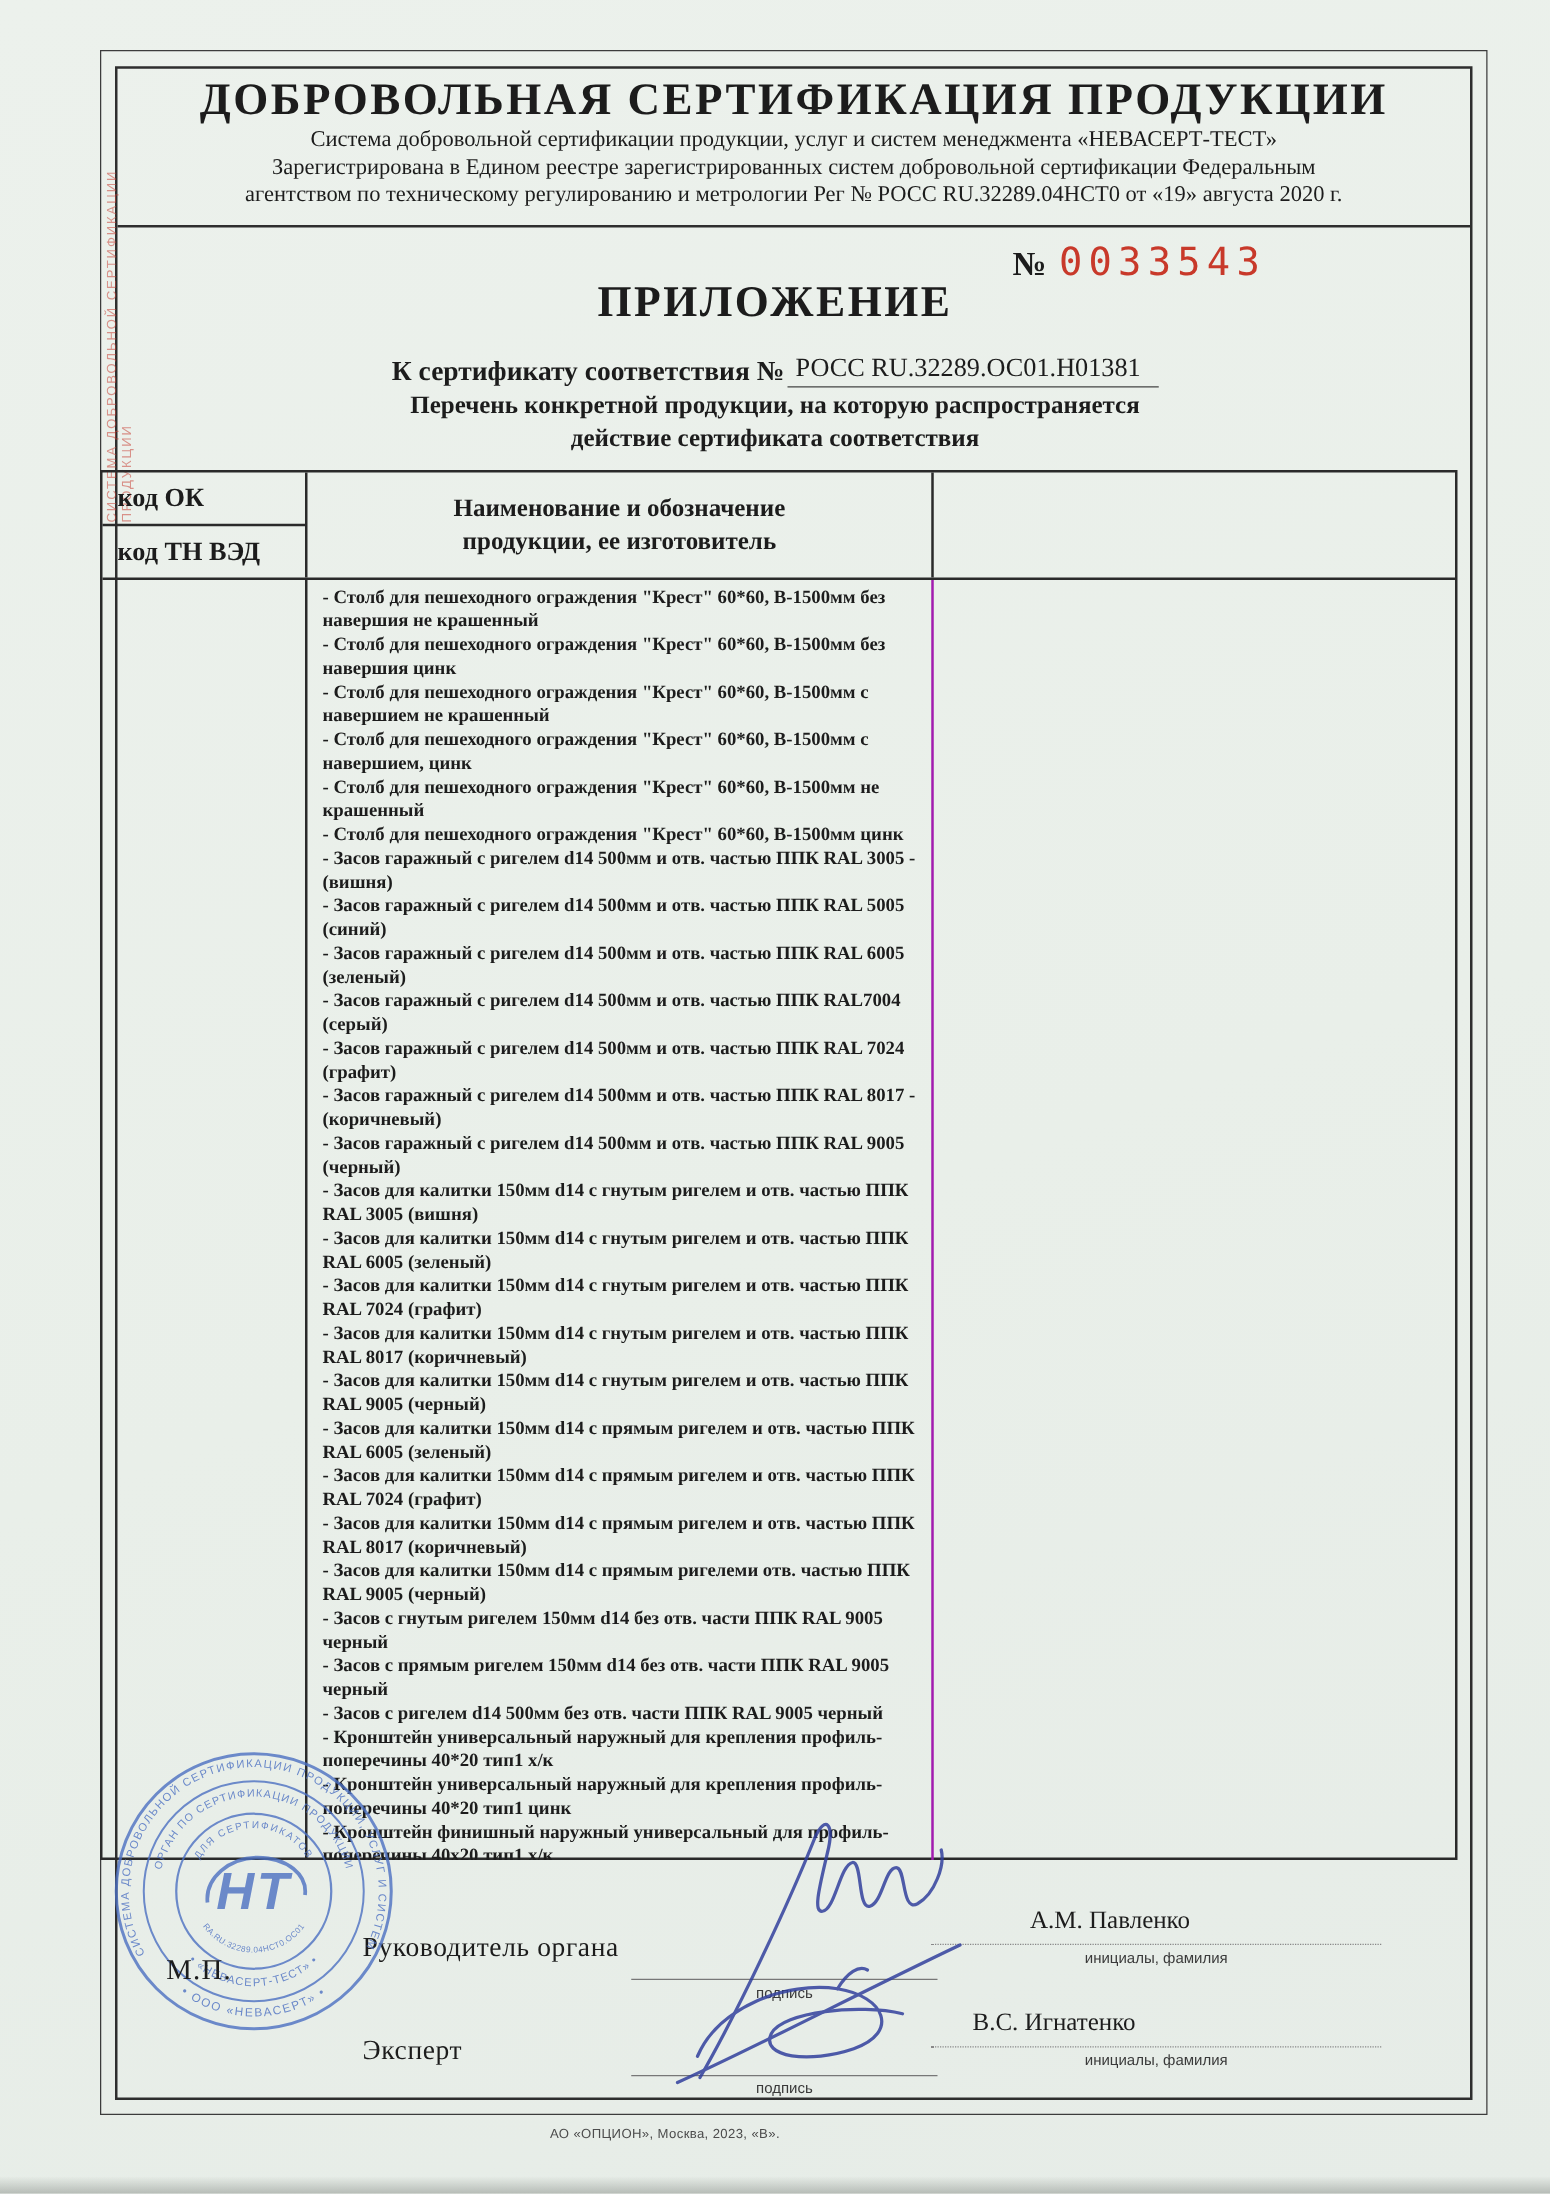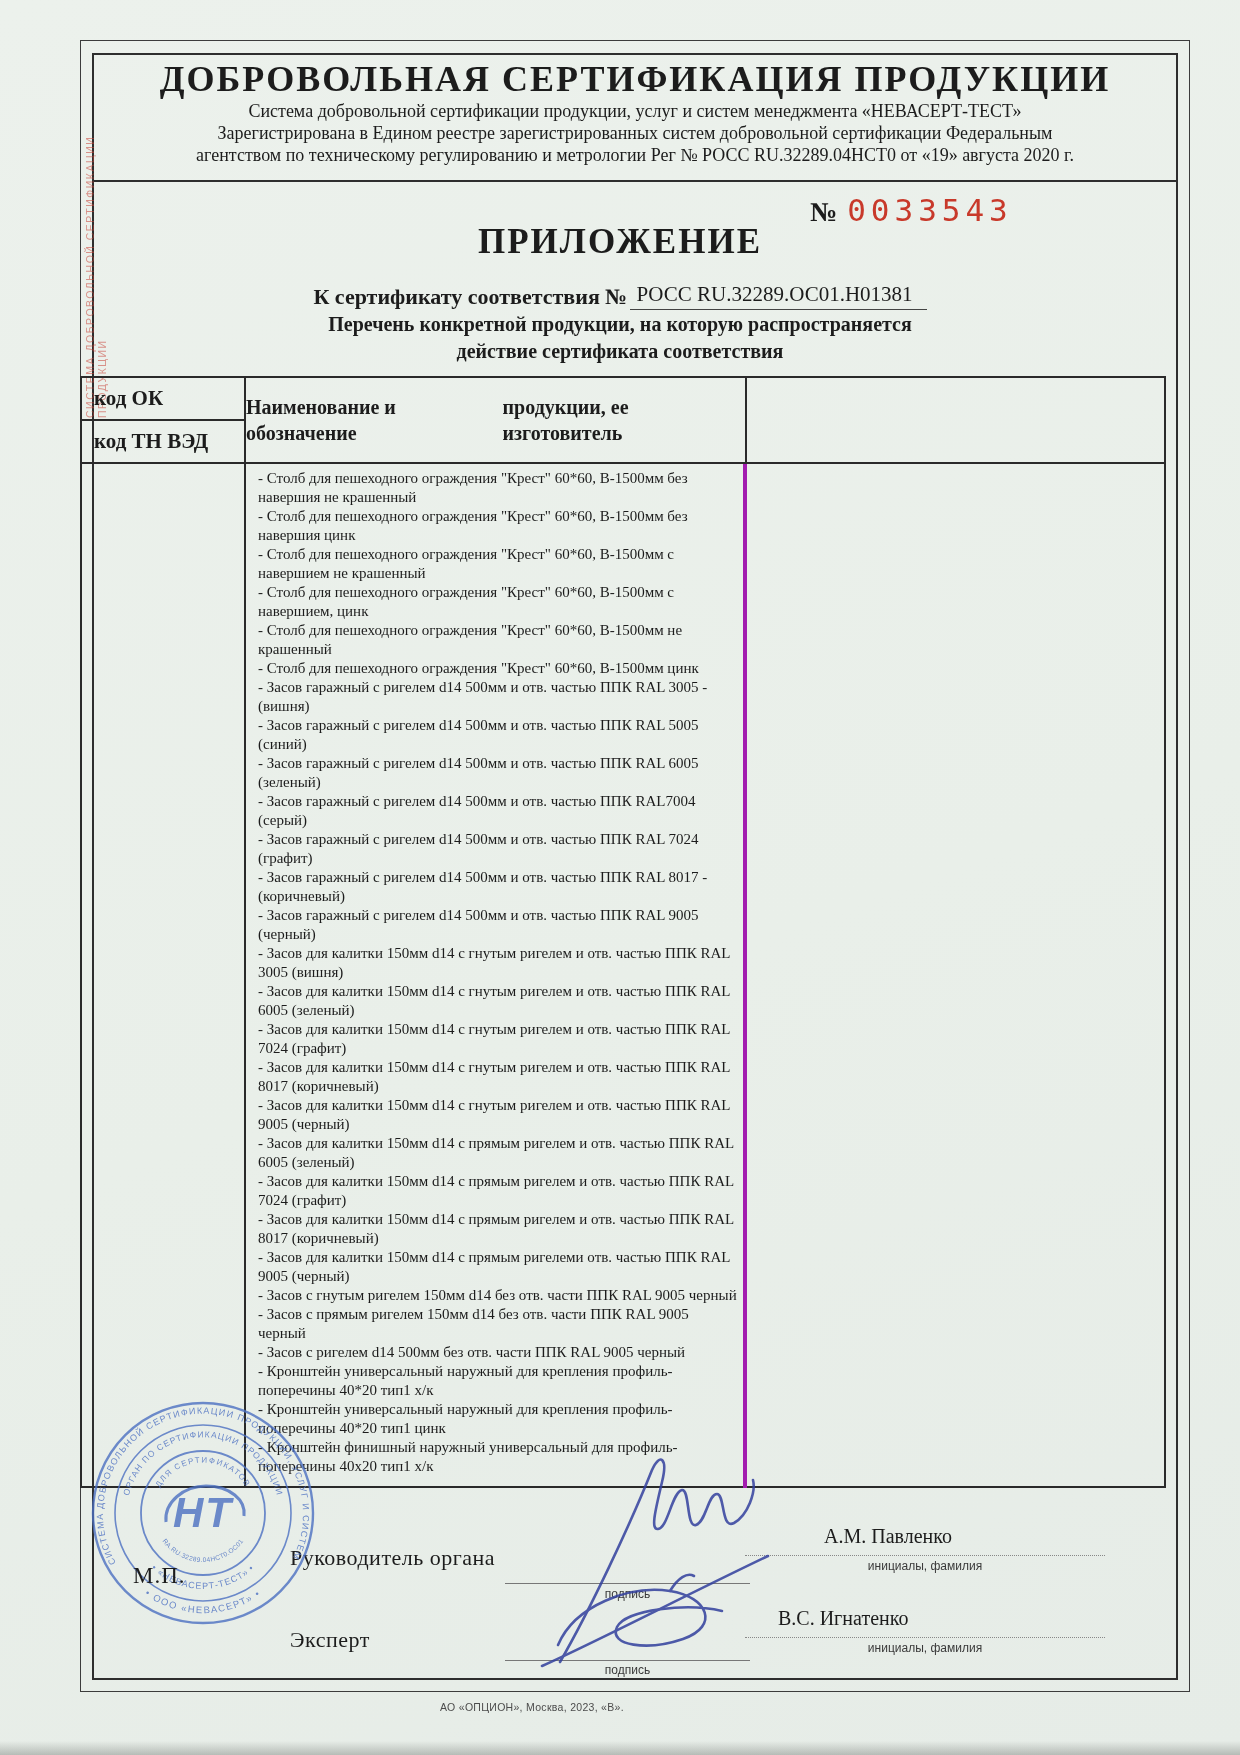--- a/index.html
+++ b/index.html
@@ -43,28 +43,28 @@
   .scope-1{top:313px;} .scope-2{top:340px;}
   
   .cert-table{position:absolute;left:80px;top:376px;width:1086px;height:1112px;
     border:2px solid #2a2a2a;box-sizing:border-box;}
   .thead{display:grid;grid-template-columns:164px 501px 1fr;height:84px;
     border-bottom:2px solid #2a2a2a;}
   .col1-header{border-right:2px solid #2a2a2a;display:flex;flex-direction:column;}
   .col1-top,.col1-bottom{flex:1;display:flex;align-items:center;padding-left:12px;
     font-size:21px;font-weight:bold;}
   .col1-top{border-bottom:2px solid #2a2a2a;}
-  .col2-header{border-right:2px solid #2a2a2a;display:flex;flex-direction:row;
+  .col2-header{border-right:2px solid #2a2a2a;display:flex;flex-direction:column;
     justify-content:center;align-items:center;font-size:20px;font-weight:bold;line-height:26px;}
   .col3-header{display:flex;flex-direction:column;justify-content:flex-start;
     align-items:center;padding:6px 90px 0 10px;font-size:19px;font-weight:bold;line-height:24px;}
   .tbody{display:grid;grid-template-columns:164px 501px 1fr;height:1024px;}
   .body-col1{border-right:2px solid #2a2a2a;}
-  .body-col2{border-right:4px solid #a21caf;padding:5px 4px 16px 12px;
-    font-size:15px;line-height:19px;overflow:hidden;}
+  .body-col2{border-right:2px solid #a21caf;padding:5px 4px 16px 12px;
+    font-size:15px;line-height:19px;overflow:hidden;font-weight:bold;}
   .product-item{margin:0;}
   
   .mp-label{position:absolute;left:133px;top:1563px;font-size:23px;letter-spacing:1px;z-index:6;}
   .role-label{position:absolute;font-size:22px;font-weight:normal;letter-spacing:.5px;margin-left:18px;}
   .role-1{left:272px;top:1545px;} .role-2{left:272px;top:1627px;}
   .sig-line{position:absolute;border-bottom:1.2px solid #777;}
   .sig-line-1{left:505px;top:1583px;width:245px;}
   .sig-line-2{left:505px;top:1660px;width:245px;}
   .caption{position:absolute;font-family:"Liberation Sans",sans-serif;font-size:12px;
     color:#3a3a3a;text-align:center;}

